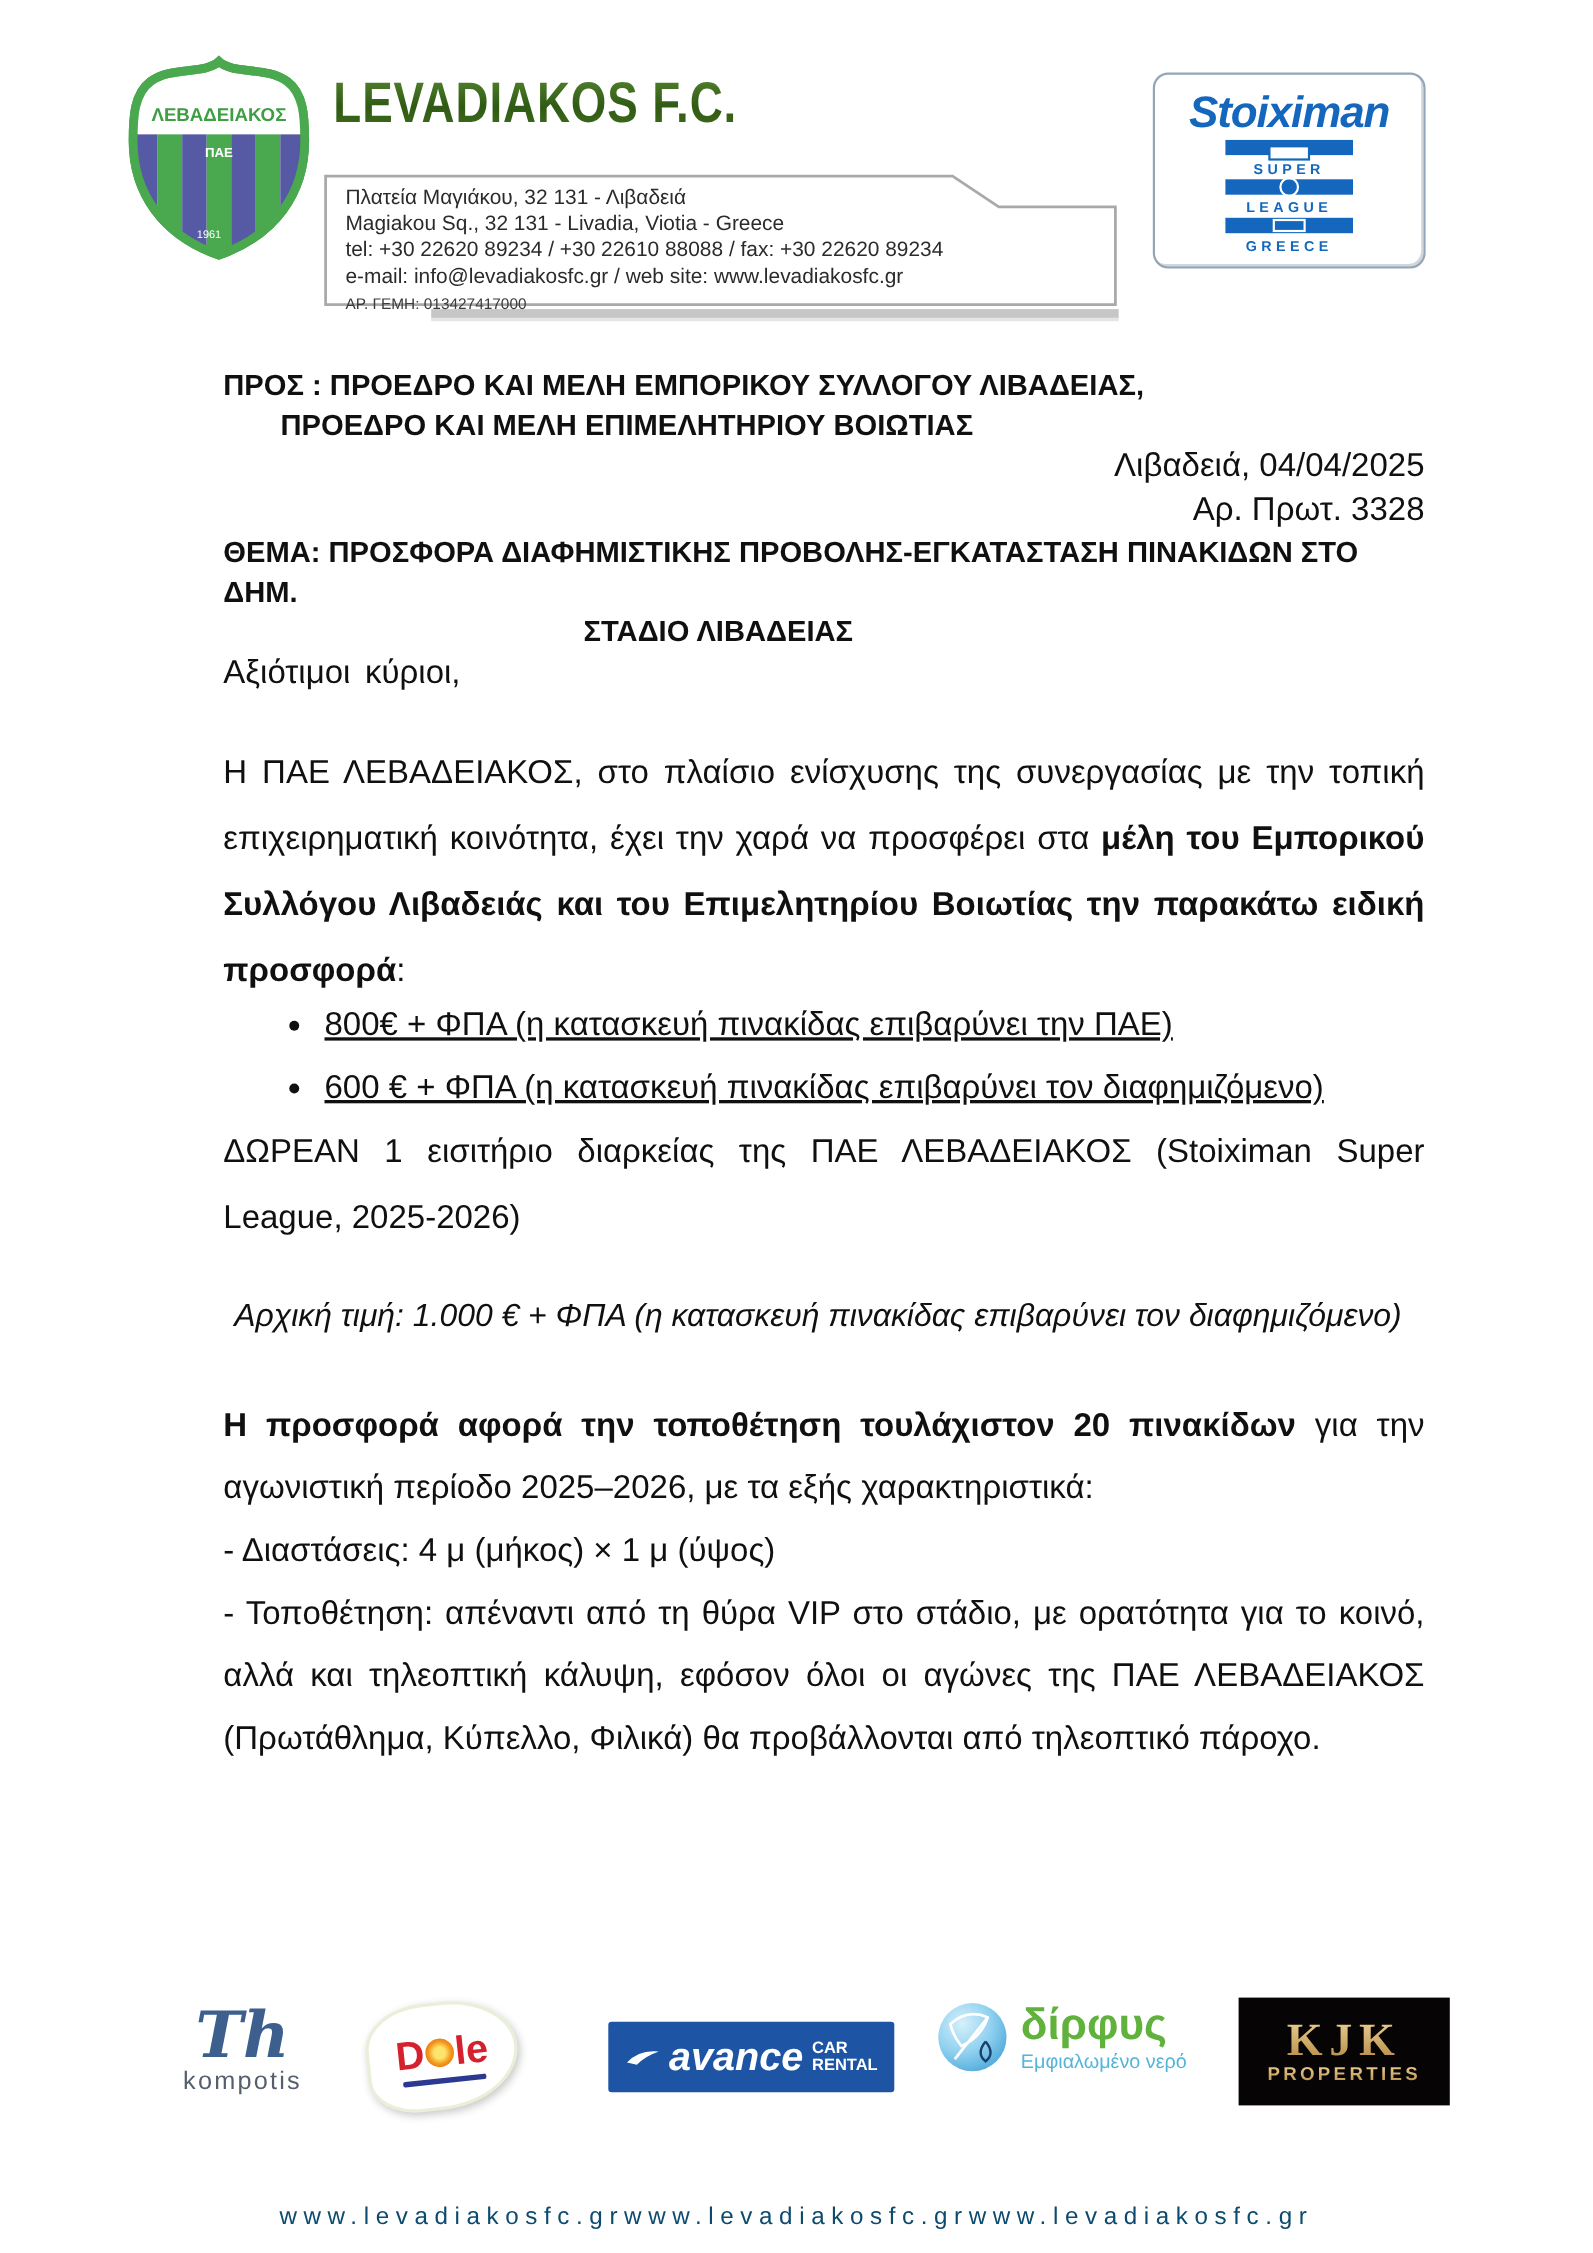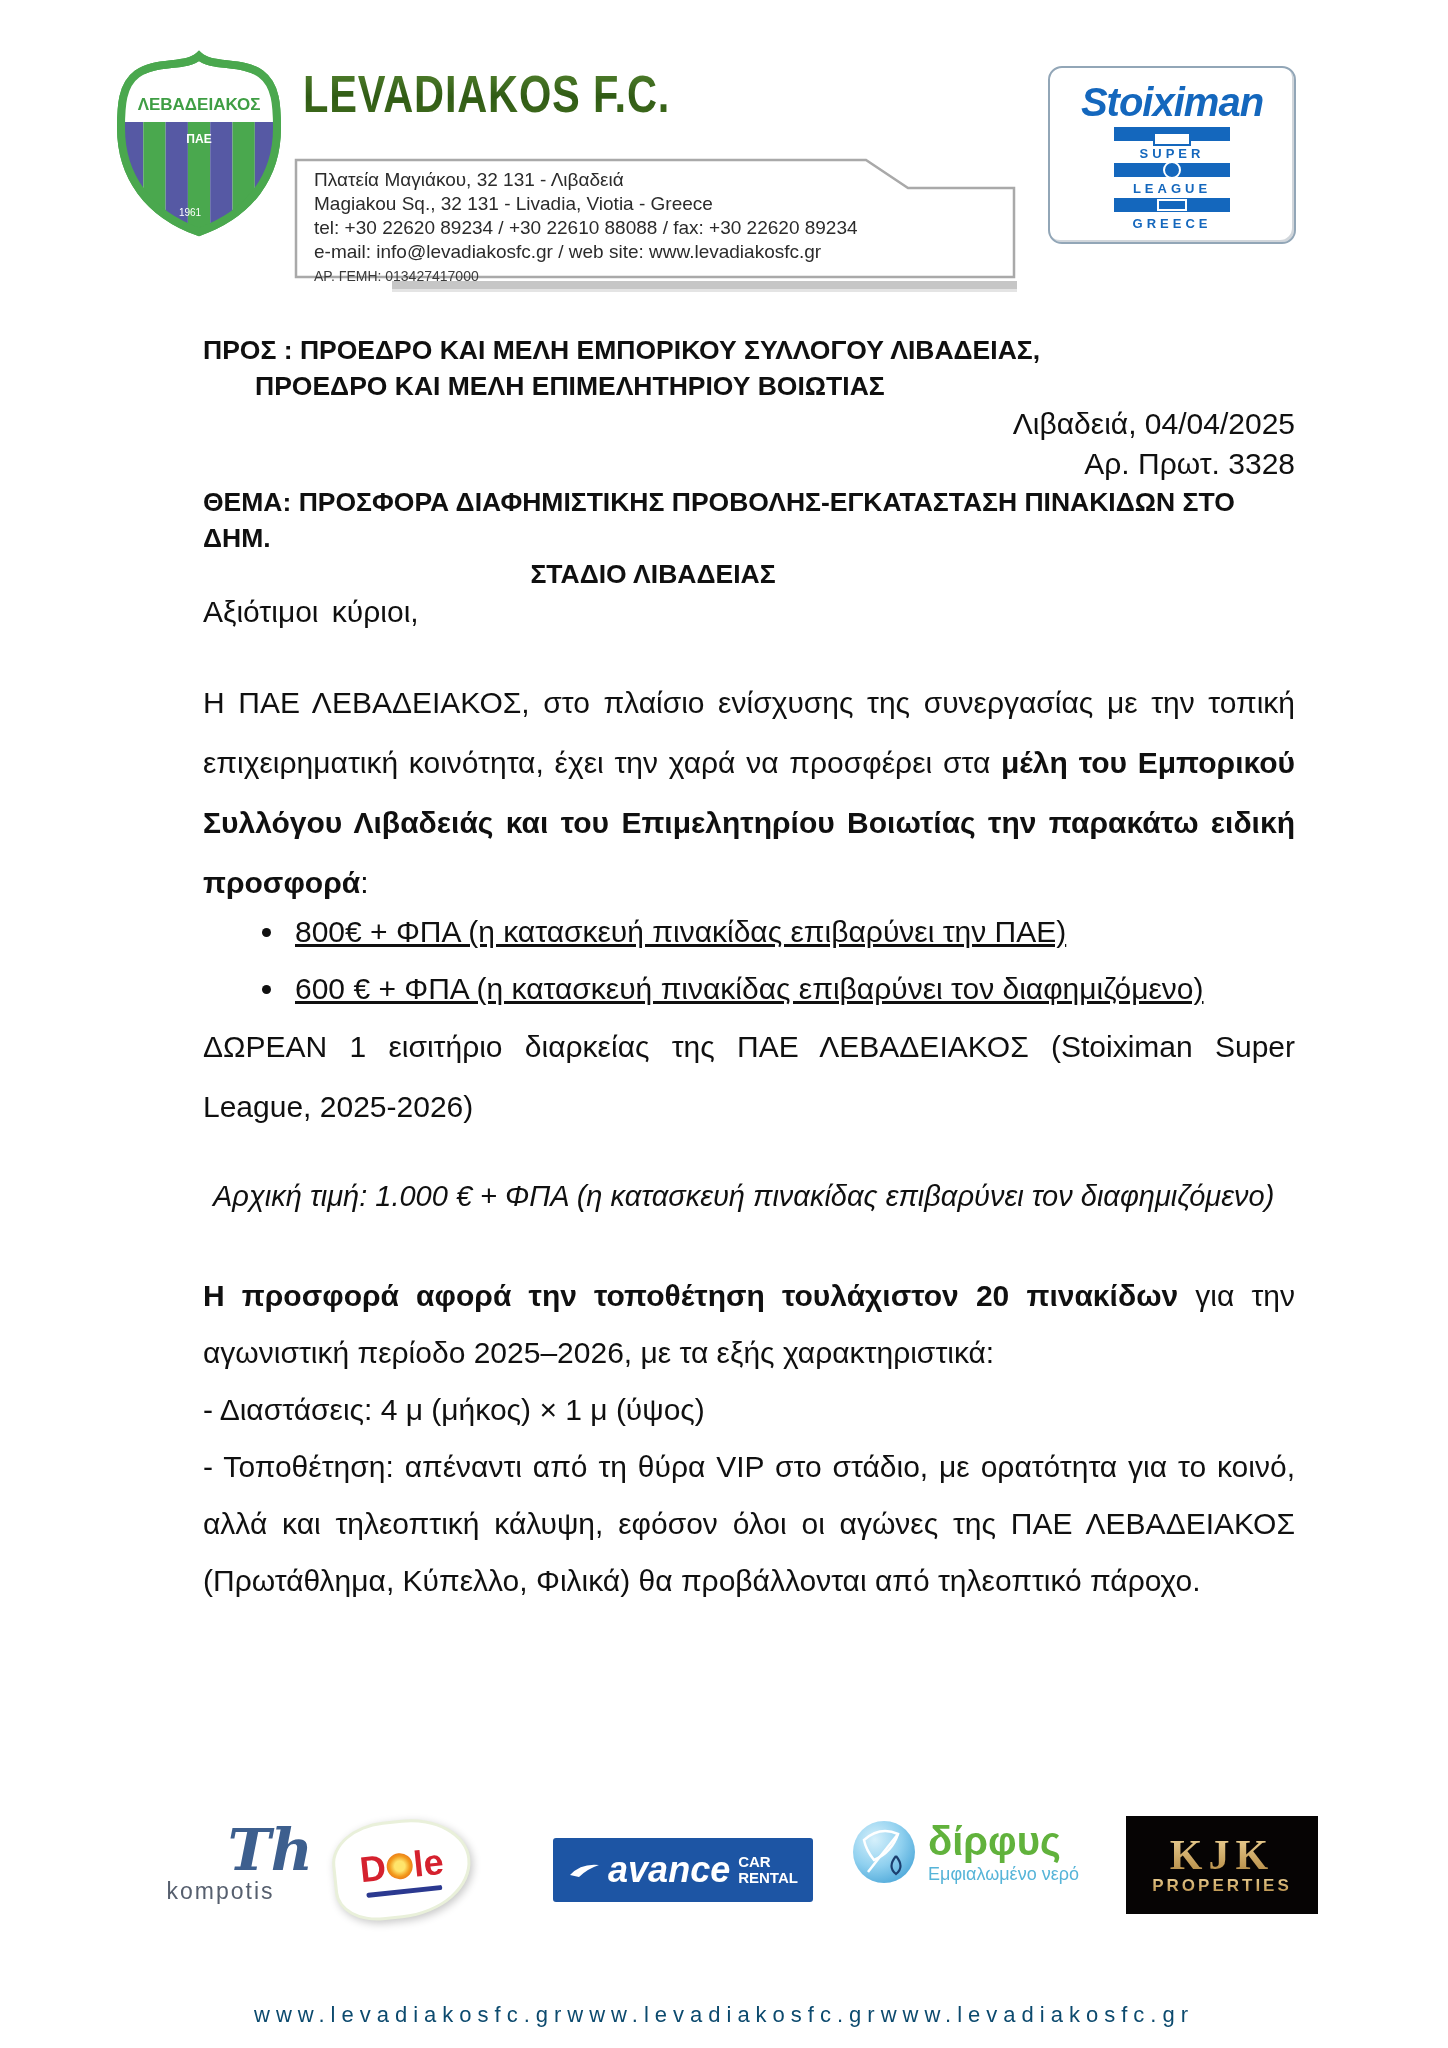--- a/index.html
+++ b/index.html
@@ -41,21 +41,21 @@
   .b-free  { text-align:justify; line-height:60px; }
   .b-price { font-style:italic; font-size:29px; line-height:42px; margin-top:38px !important; padding-left:10px; }
   .b-offer { margin-top:50px !important; text-align:justify; line-height:57px; }
   .b-spec  { line-height:57px; text-align:justify; }
   .bold { font-weight:bold; }
 
   
   .sponsor { position:absolute; text-align:center; }
   .kompotis { left:128px; top:1822px; width:185px; color:#3d5f8e; }
   .kompotis .mono { font-family:"DejaVu Serif", serif; font-style:italic; font-weight:bold;
-                    font-size:58px; line-height:56px;text-align:right; }
+                    font-size:58px; line-height:56px; }
   .kompotis .sub { font-size:23px; letter-spacing:2px; color:#565f6e; margin-top:0px; }
 
   .dole { left:332px; top:1820px; width:140px; }
   .dole .blob { width:132px; height:92px; background:#fff; margin:0 auto;
                 border:3px solid #e9f0da; border-radius:46% 54% 62% 38%;
                 box-shadow:2px 3px 8px rgba(0,0,0,.22); transform:rotate(-6deg);
                 display:flex; flex-direction:column; align-items:center; justify-content:center; }
   .dole .word { display:flex; align-items:center; color:#d5212e; font-weight:800; font-size:36px; }
   .dole .sun { width:26px; height:26px; border-radius:50%; margin:0 1px;
                background:radial-gradient(circle at 50% 50%, #ffe46b 0 28%, #f29b1d 55%, #e04b12 100%); }

